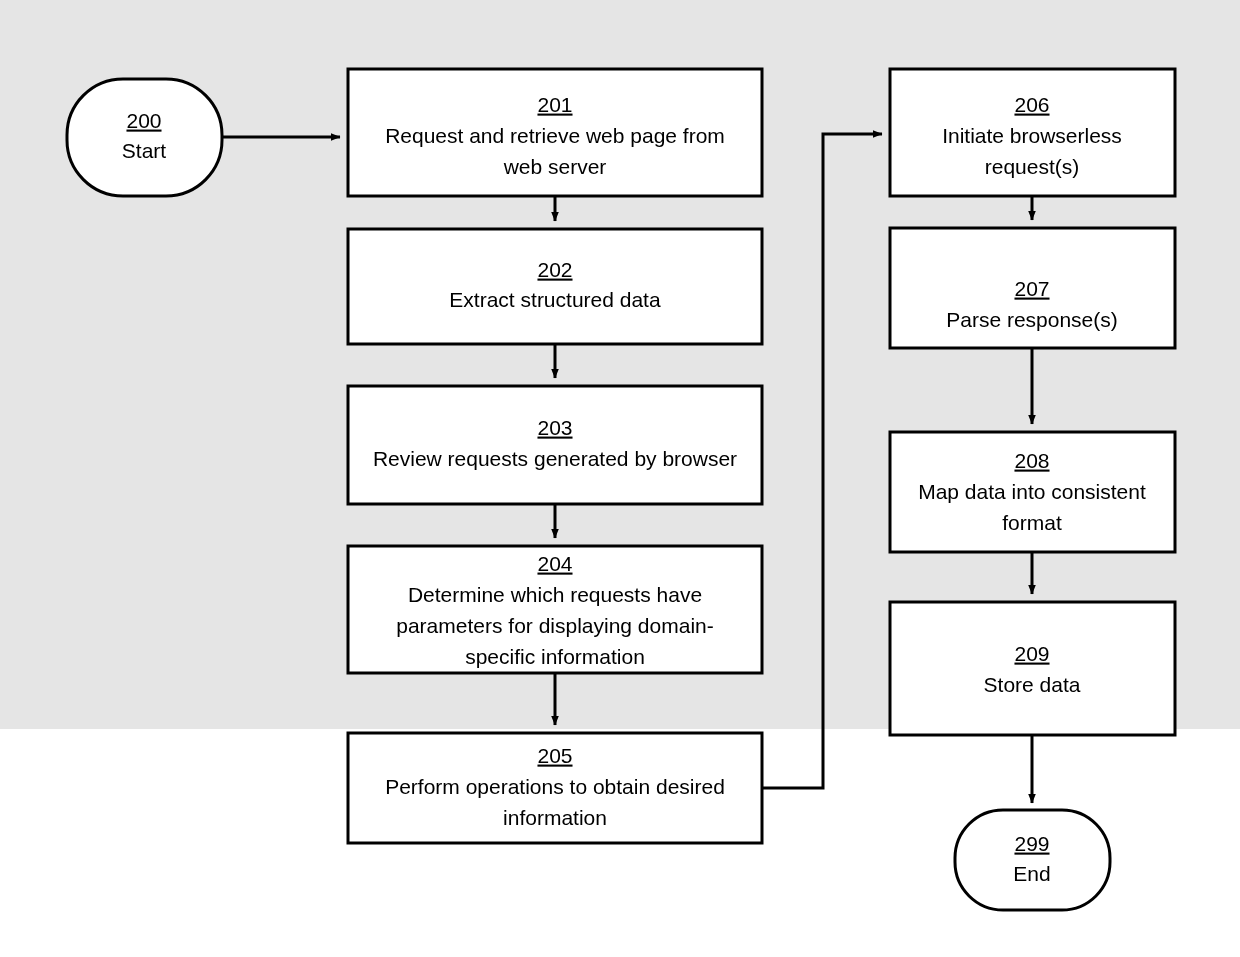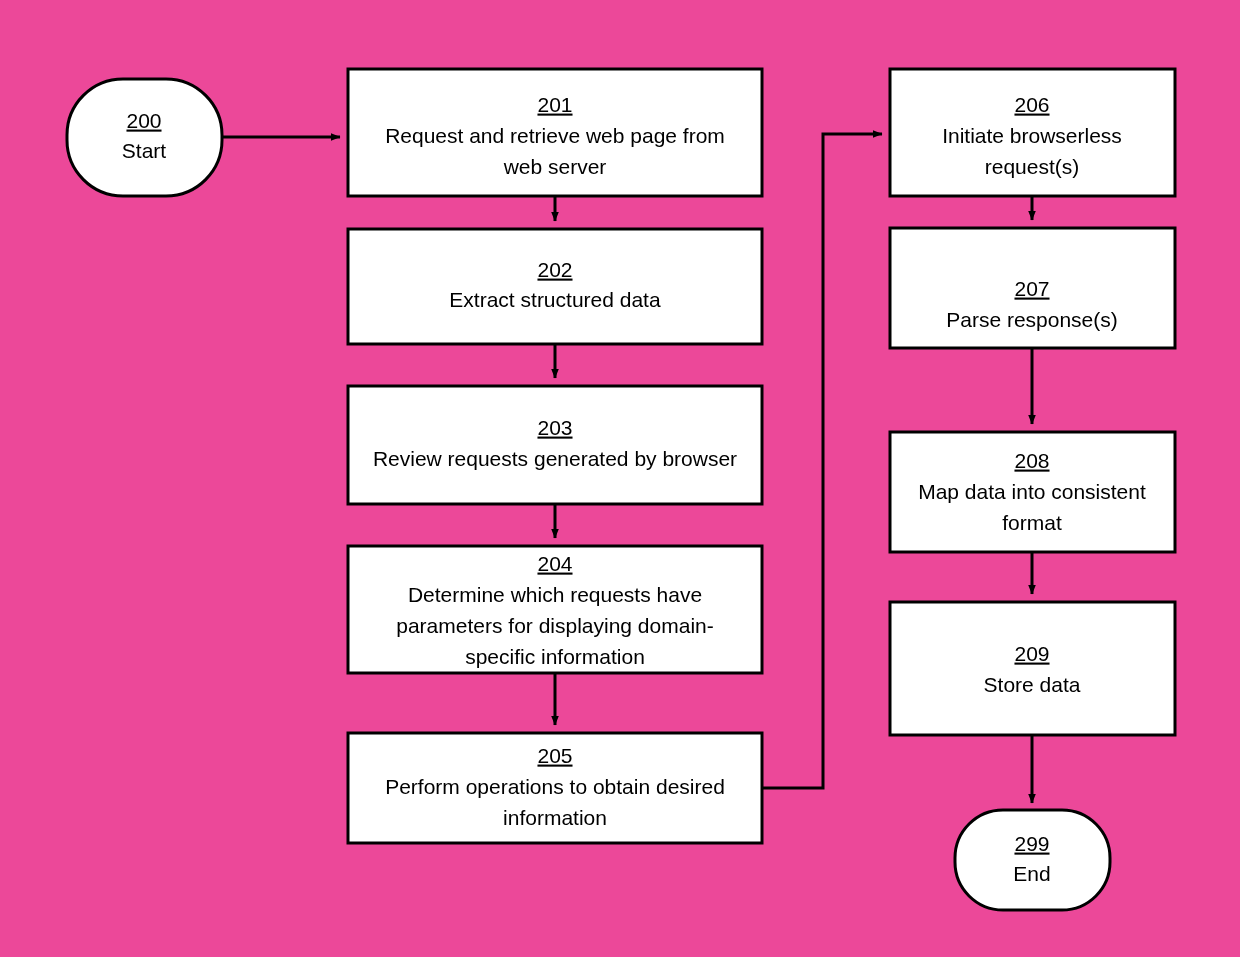--- a/index.html
+++ b/index.html
@@ -10,22 +10,22 @@
   }
   body {
     width: 1240px;
     height: 957px;
     font-family: "Liberation Sans", sans-serif;
     overflow: hidden;
   }
   #diagram-root {
     position: relative;
     width: 1240px;
-    height: 957px;
-    background: #ec4899;
+    height: 729px;
+    background: #e5e5e5;
   }
   svg#flowchart {
     display: block;
     width: 1240px;
     height: 957px;
   }
   .node-shape {
     fill: #ffffff;
     stroke: #000000;
     stroke-width: 3;

